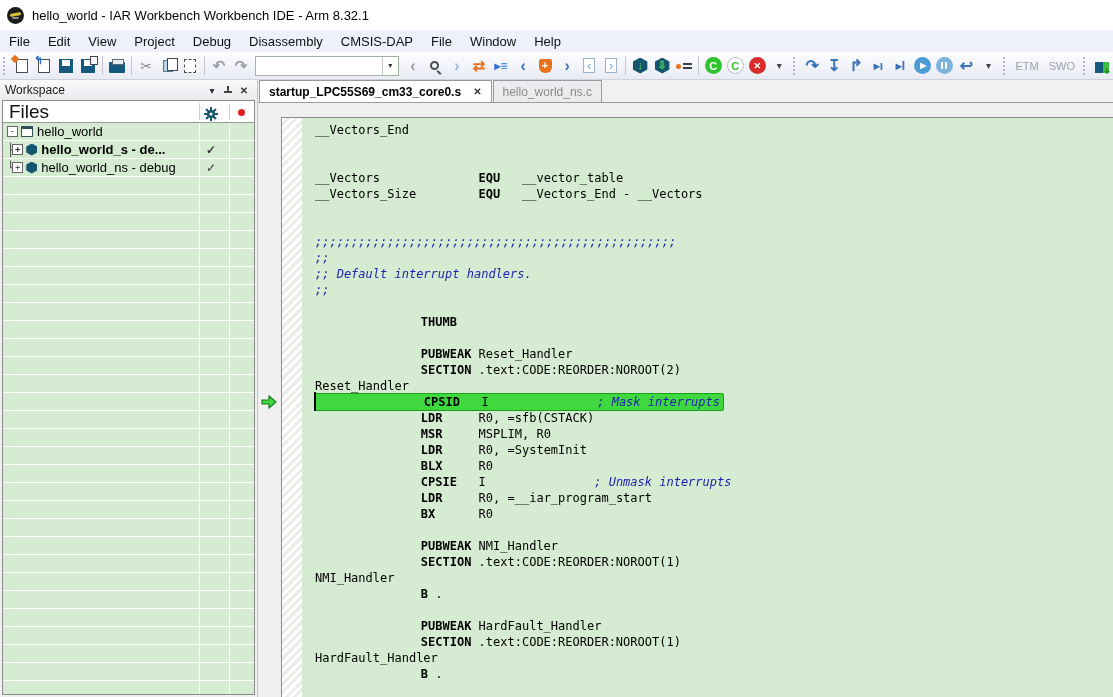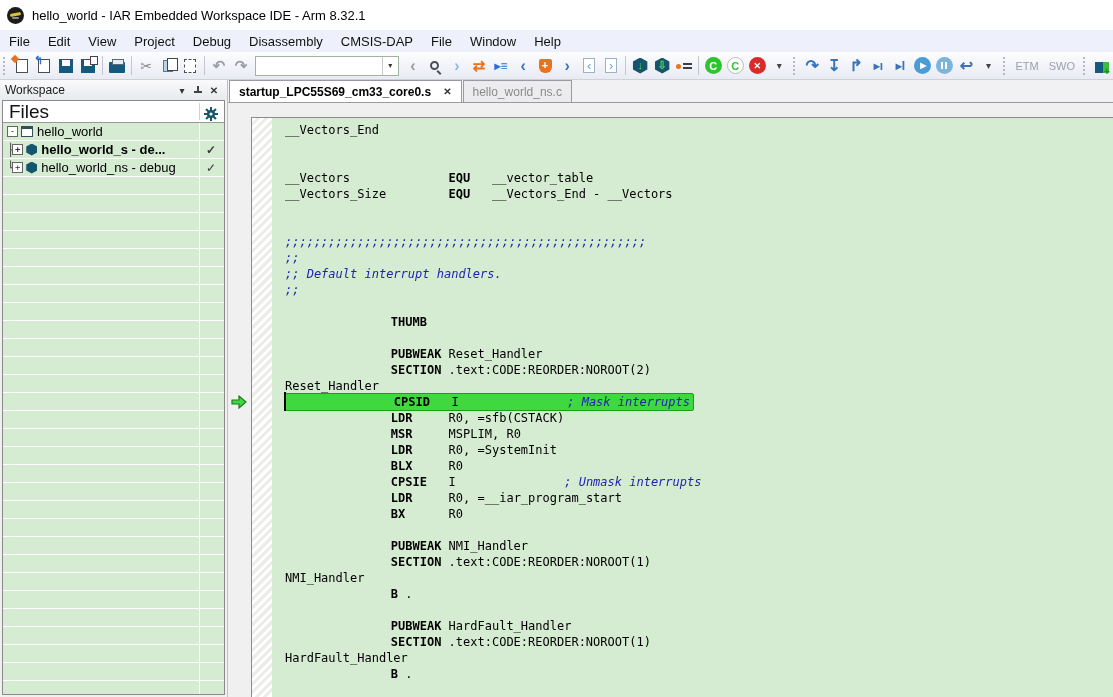--- a/index.html
+++ b/index.html
@@ -66,21 +66,21 @@
   .ic-go    { background:#4a9bd6; font-size:8px; padding-left:2px; }
   .ic-break { background:#7db4dc; gap:2px; }
   .ic-break i { display:block; width:2px; height:7px; background:#fff; }
   .ic-power { width:14px; height:11px; background:linear-gradient(90deg,#15597f 55%,#3dbb3d 55%); position:relative; margin-top:3px; }
   .ic-power::after { content:"+"; position:absolute; right:-1px; bottom:-4px; color:#1d8a1d; font-size:10px; font-weight:bold; }
 
   
   .main { height:617px; display:flex; background:#e9e9e9; }
 
   
-  .ws { width:228px; flex:0 0 auto; background:#f0f0f0; border-right:1px solid #c2c2c2;
+  .ws { width:258px; flex:0 0 auto; background:#f0f0f0; border-right:1px solid #c2c2c2;
         display:flex; flex-direction:column; }
   .ws-header { height:20px; display:flex; align-items:center; padding:0 5px; font-size:12px; color:#1a1a1a;
                background:linear-gradient(#fafafb,#e9eaee); }
   .ws-header .spacer { flex:1; }
   .ws-hicon { width:16px; height:14px; display:flex; align-items:center; justify-content:center;
               font-size:10px; color:#333; }
   .pin-icon-draw { position:relative; width:10px; height:11px; }
   .pin-icon-draw::before { content:""; position:absolute; left:4px; top:1px; width:2px; height:6px; background:#444; }
   .pin-icon-draw::after  { content:""; position:absolute; left:1px; top:6px; width:8px; height:2px; background:#444; }
   .ws-combo { margin:2px 2px 3px; height:22px; background:#fff; border:1px solid #8f9e8f;
@@ -128,21 +128,21 @@
   .seg-c { color:#2121b0; font-style:italic; }
   .hl-wrap { display:inline-block; background:#3fd83f; border:1px solid #18a018; border-radius:2px;
              margin-top:-1px; padding:0 3px 0 2px; position:relative; }
   .hl-caret { position:absolute; left:-3px; top:-2px; width:3px; height:19px; background:#000; }
 </style>
 </head>
 <body>
 
 <div class="titlebar">
   <span class="app-icon"></span>
-  <span>hello_world - IAR Embedded Workspace IDE - Arm 8.32.1</span>
+  <span>hello_world - IAR Workbench Workbench IDE - Arm 8.32.1</span>
 </div>
 
 <div class="menubar" id="menubar">
     <div class="menu-item">File</div>
     <div class="menu-item">Edit</div>
     <div class="menu-item">View</div>
     <div class="menu-item">Project</div>
     <div class="menu-item">Debug</div>
     <div class="menu-item">Disassembly</div>
     <div class="menu-item">CMSIS-DAP</div>

